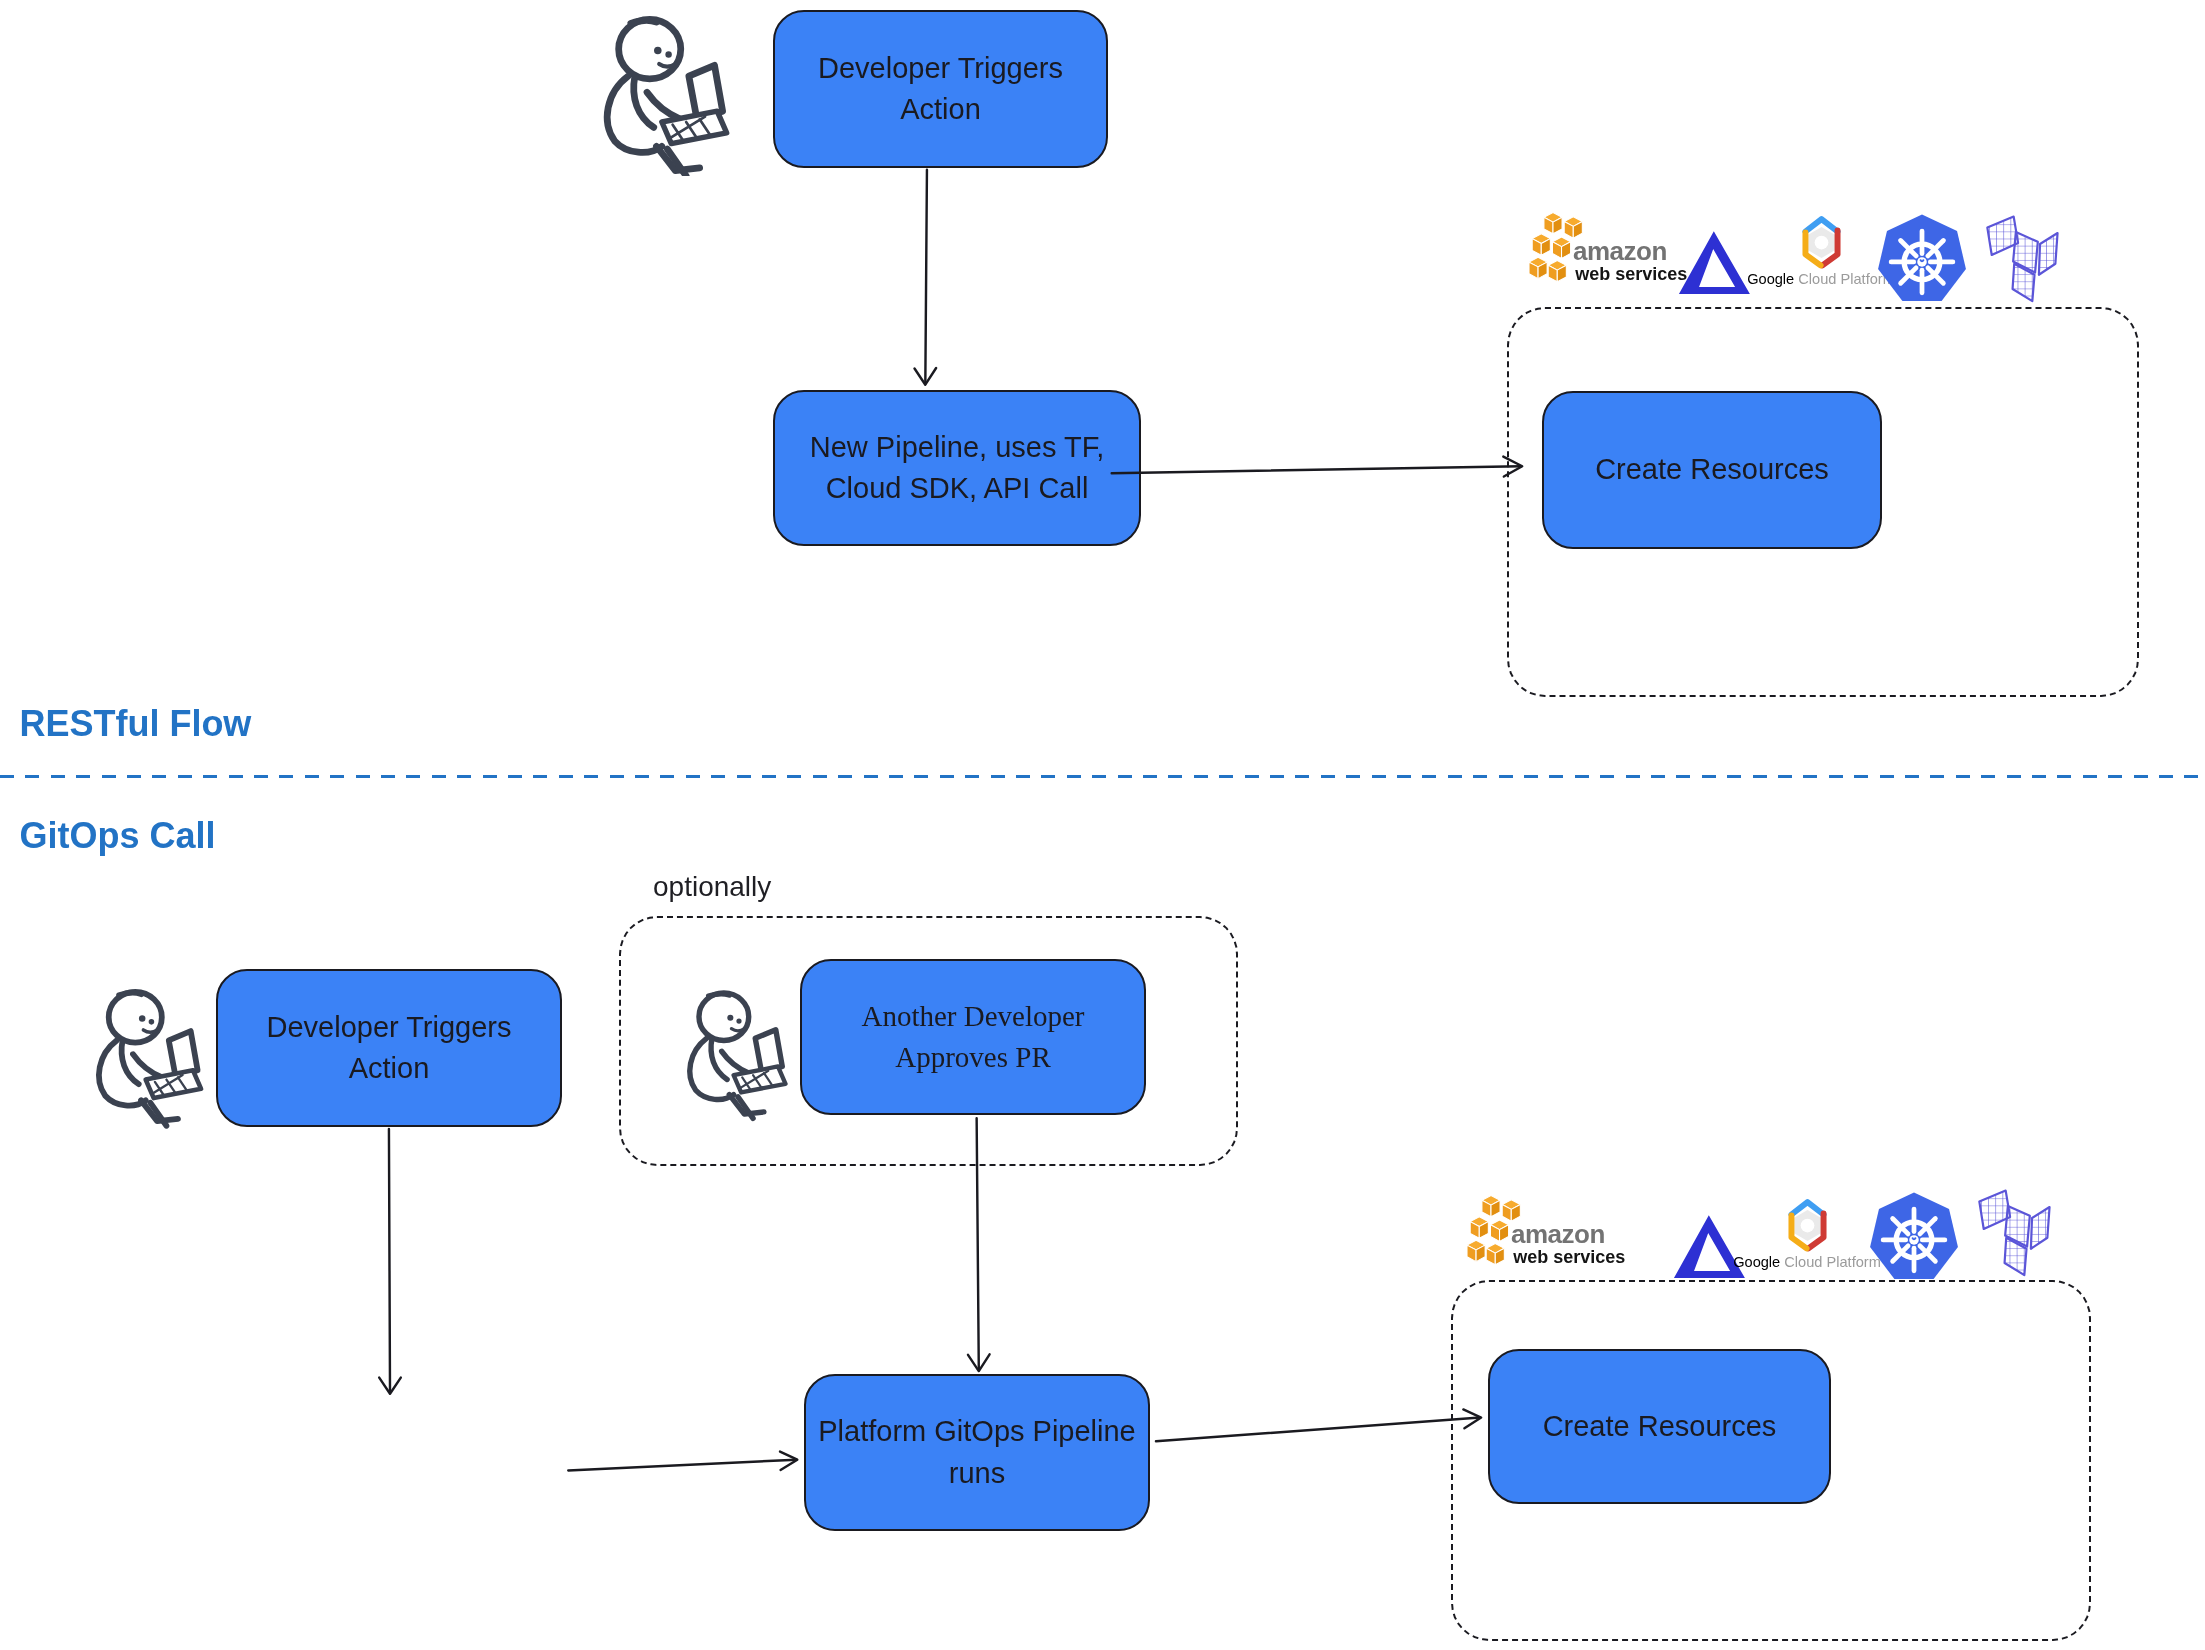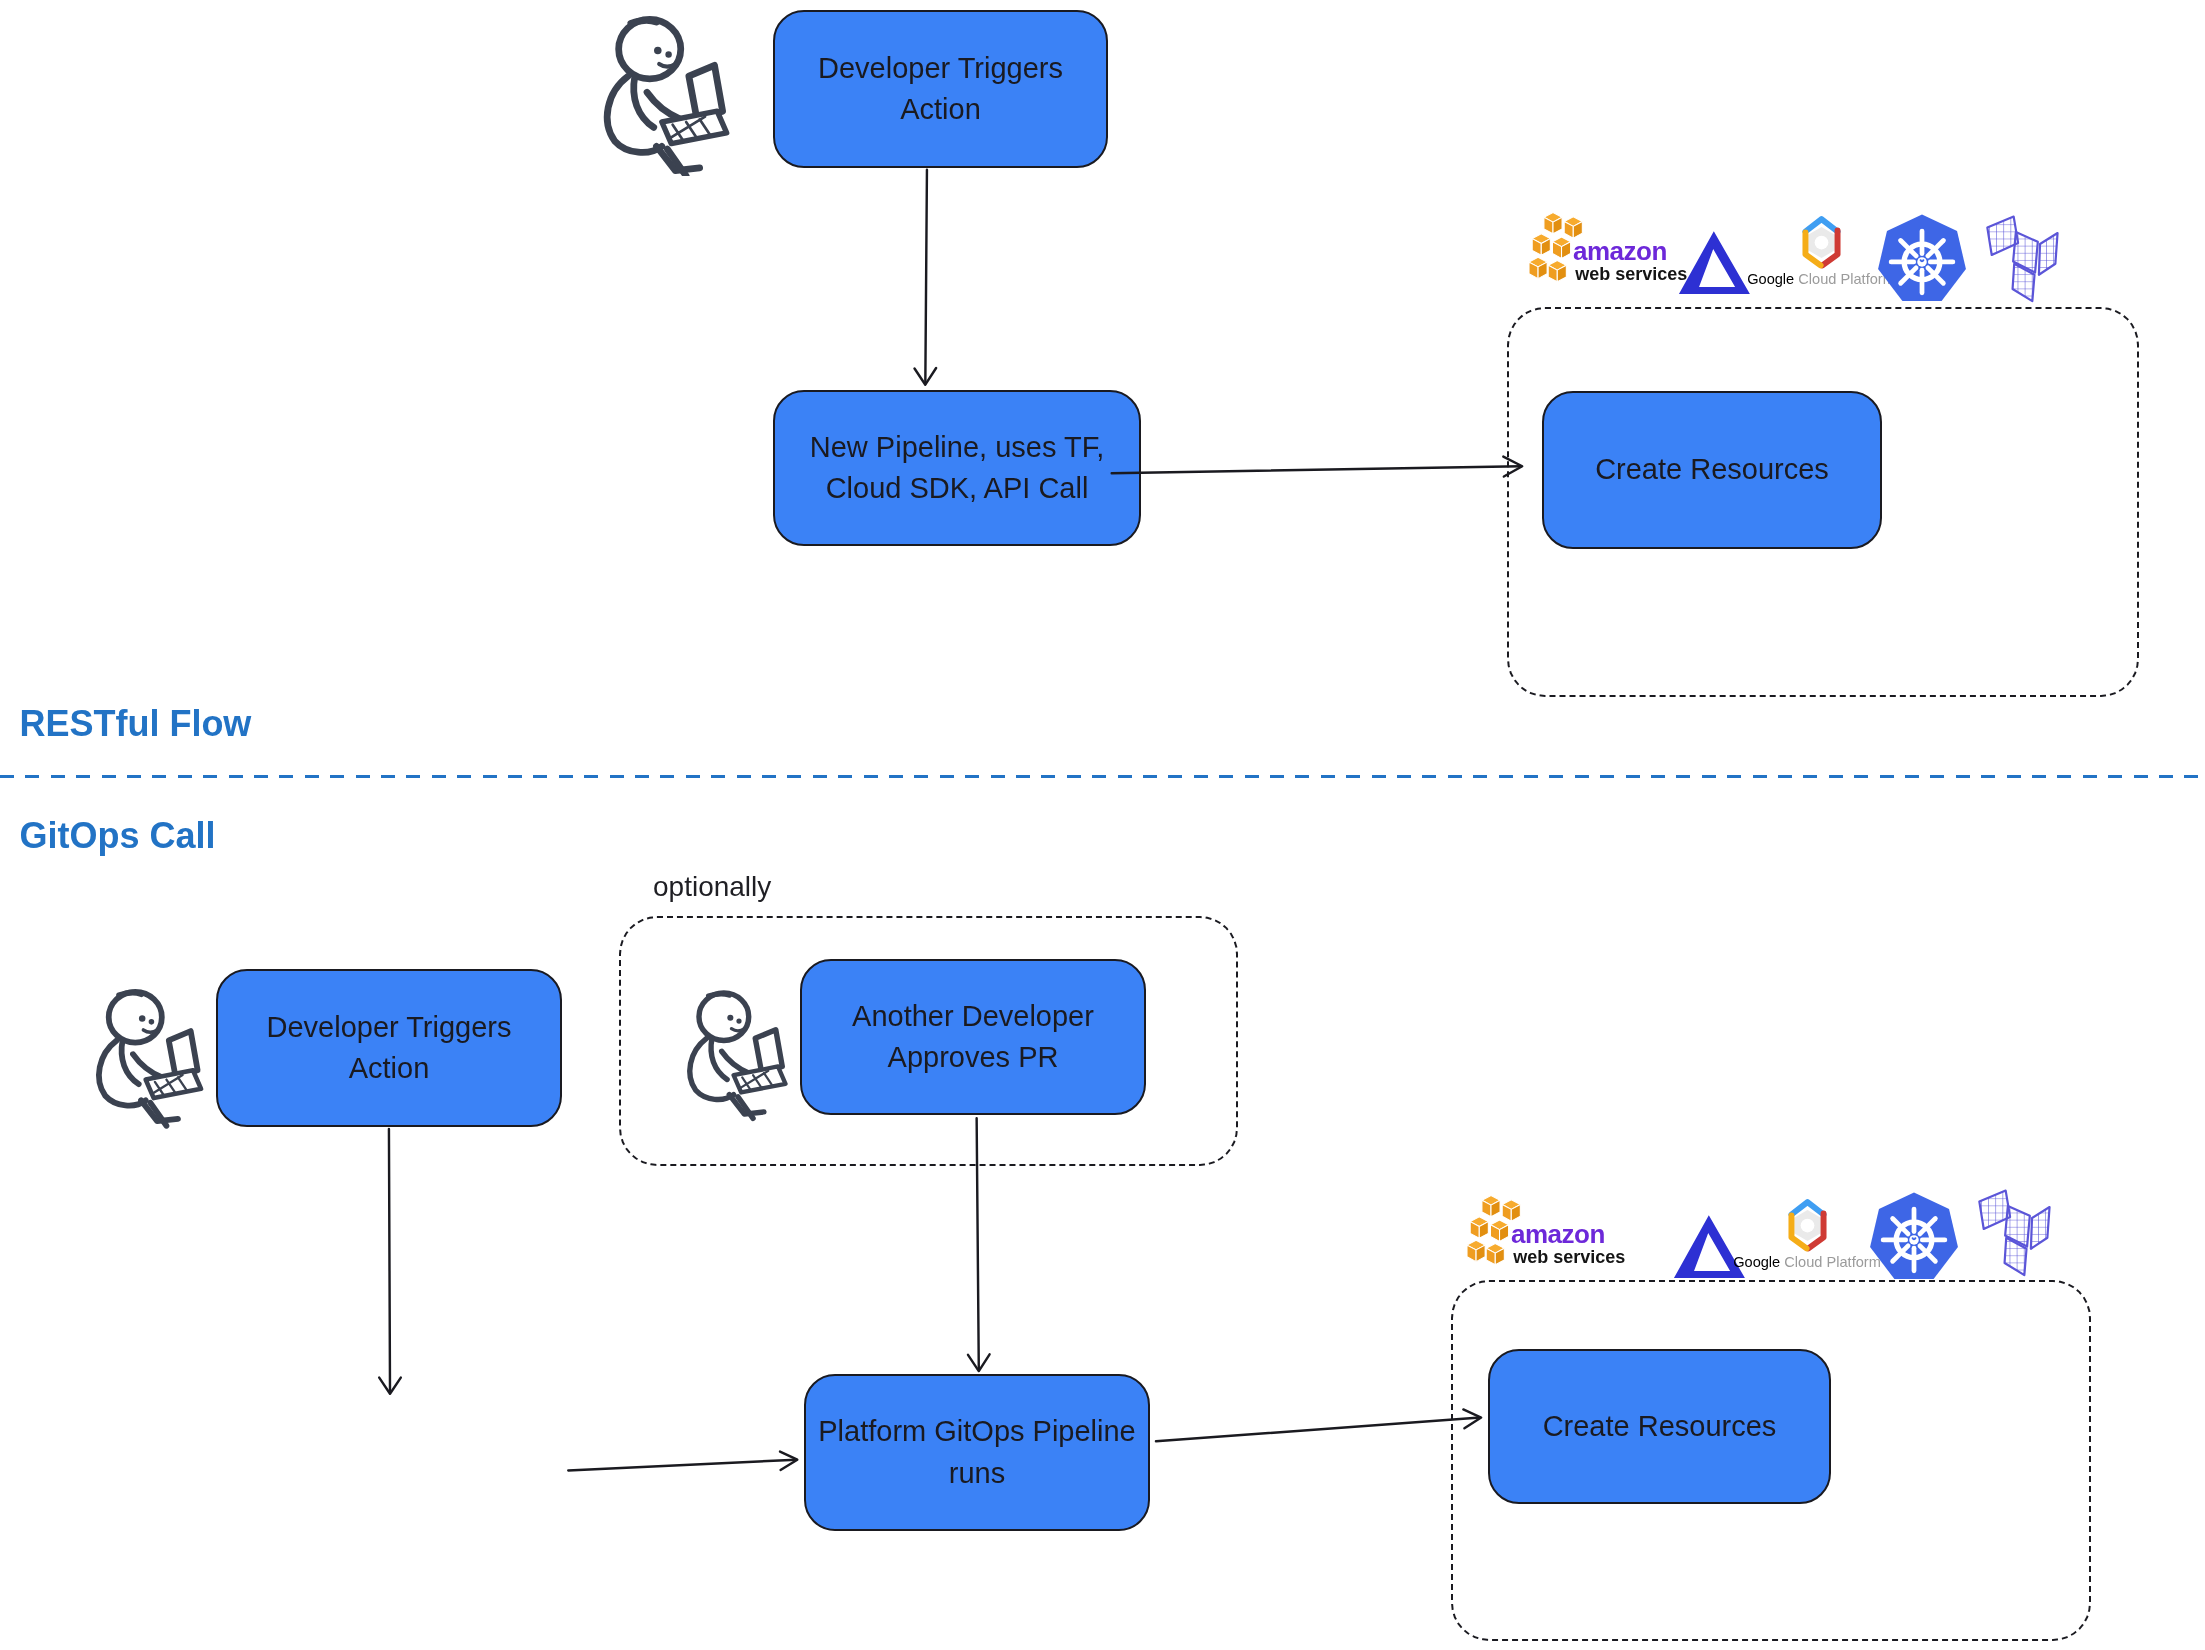--- a/index.html
+++ b/index.html
@@ -45,21 +45,21 @@
   .divider{
     position:absolute;left:0;width:2205px;height:2.7px;
     background:repeating-linear-gradient(90deg,#2273c5 0 14px,transparent 14px 25.4px);
   }
   .arrow-layer{position:absolute;left:0;top:0;pointer-events:none;}
   
   .icon{position:absolute;}
   .aws-wrap{width:178px;height:92px;}
   .aws-cubes{position:absolute;left:0;top:0;width:64px;height:89px;}
   .aws-text{position:absolute;left:44px;top:26px;display:flex;flex-direction:column;}
-  .aws-line1{font-size:26px;font-weight:700;letter-spacing:-0.5px;color:#6d28d9;line-height:1.0;}
+  .aws-line1{font-size:26px;font-weight:700;letter-spacing:-0.5px;color:#737373;line-height:1.0;}
   .aws-line2{font-size:18px;font-weight:600;color:#141414;line-height:1.2;margin-left:2.2px;}
   .gcp-wrap{display:flex;flex-direction:column;align-items:center;}
   .gcp-text{margin-top:1.1px;white-space:nowrap;font-size:14.6px;}
   .gcp-t1{font-weight:400;color:#000000;}
   .gcp-t2{font-weight:400;color:#9b9b9b;}
   .figure-svg{position:absolute;}
 </style>
 </head>
 <body>
 
@@ -118,21 +118,21 @@
       <path d="M52 98 L66 116 L84 114"></path>
       <path d="M60 100 L74 120"></path>
     </g>
     <g fill="#3b4250" stroke="none">
       <circle cx="53" cy="27" r="2.8"></circle>
       <circle cx="61" cy="30" r="2.4"></circle>
     </g>
     <path d="M54 37 Q60 41 66 37" fill="none" stroke="#3b4250" stroke-width="3" stroke-linecap="round"></path>
   </svg>
 
-  <div class="node" style="left:800px;top:959px;width:346px;height:156px;">Another Developer
+  <div class="node" style="left:800px;top:959px;width:346px;height:156px;font-family:Liberation Serif, serif;">Another Developer
 Approves PR</div>
 
   <svg class="figure-svg" style="left:81px;top:978px;width:127px;height:157px;" viewBox="0 0 110 120">
     <g fill="none" stroke="#3b4250" stroke-width="5" stroke-linecap="round" stroke-linejoin="round">
       <ellipse cx="47" cy="26" rx="23" ry="22"></ellipse>
       <path d="M33 7 Q44 3 52 6"></path>
       <path d="M31 46 C15 58 11 80 21 94 C30 104 47 105 56 98"></path>
       <path d="M36 46 C33 62 38 76 50 84"></path>
       <path d="M45 58 C52 68 60 74 70 78"></path>
       <path d="M76 46 L95 38 L101 72 L82 78 Z" fill="#ffffff"></path>

